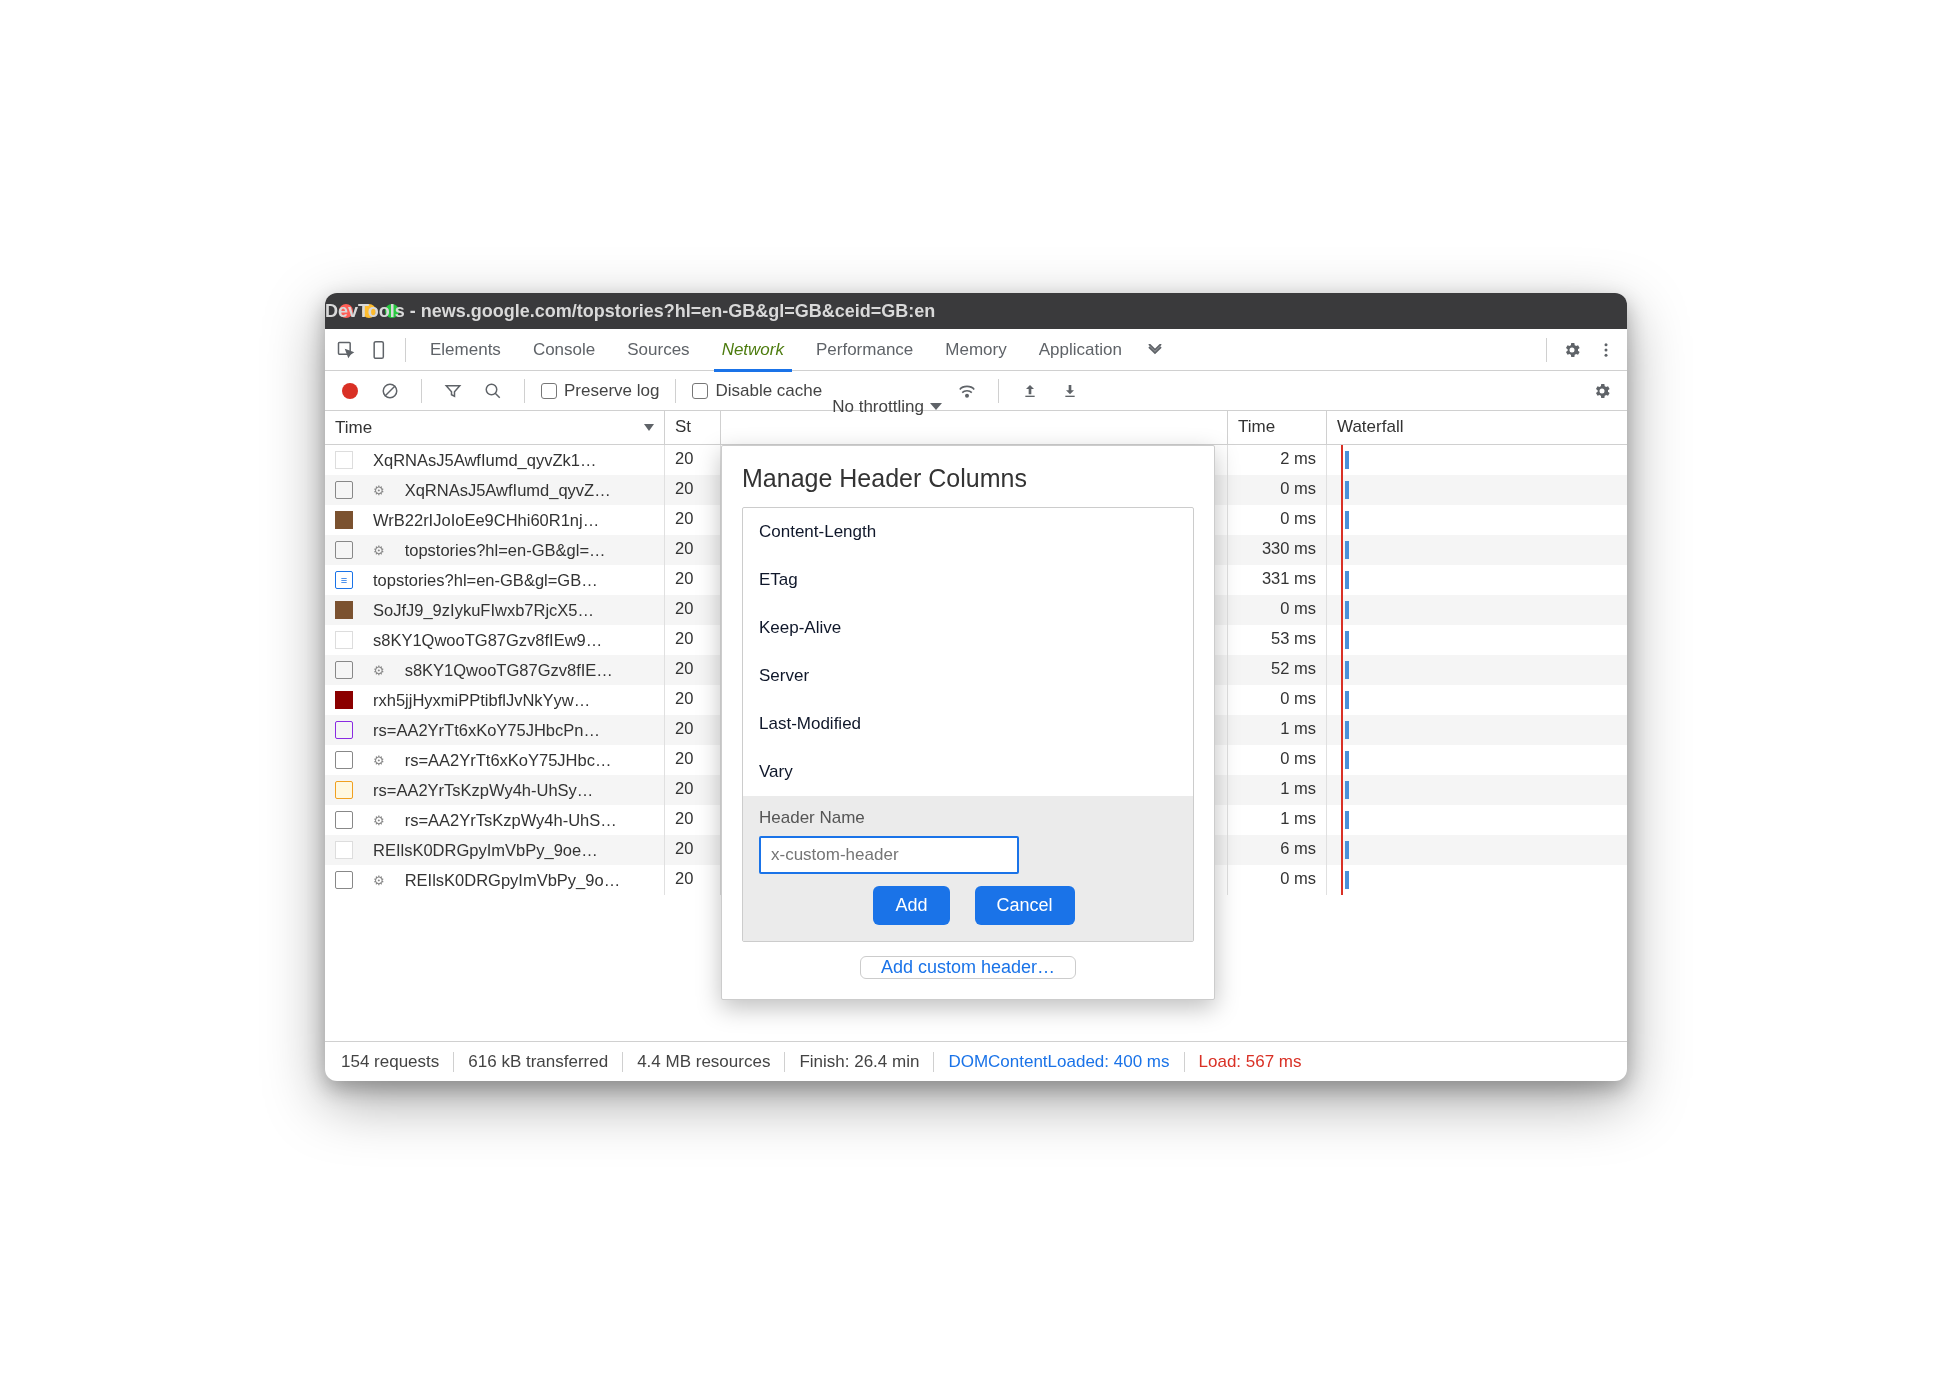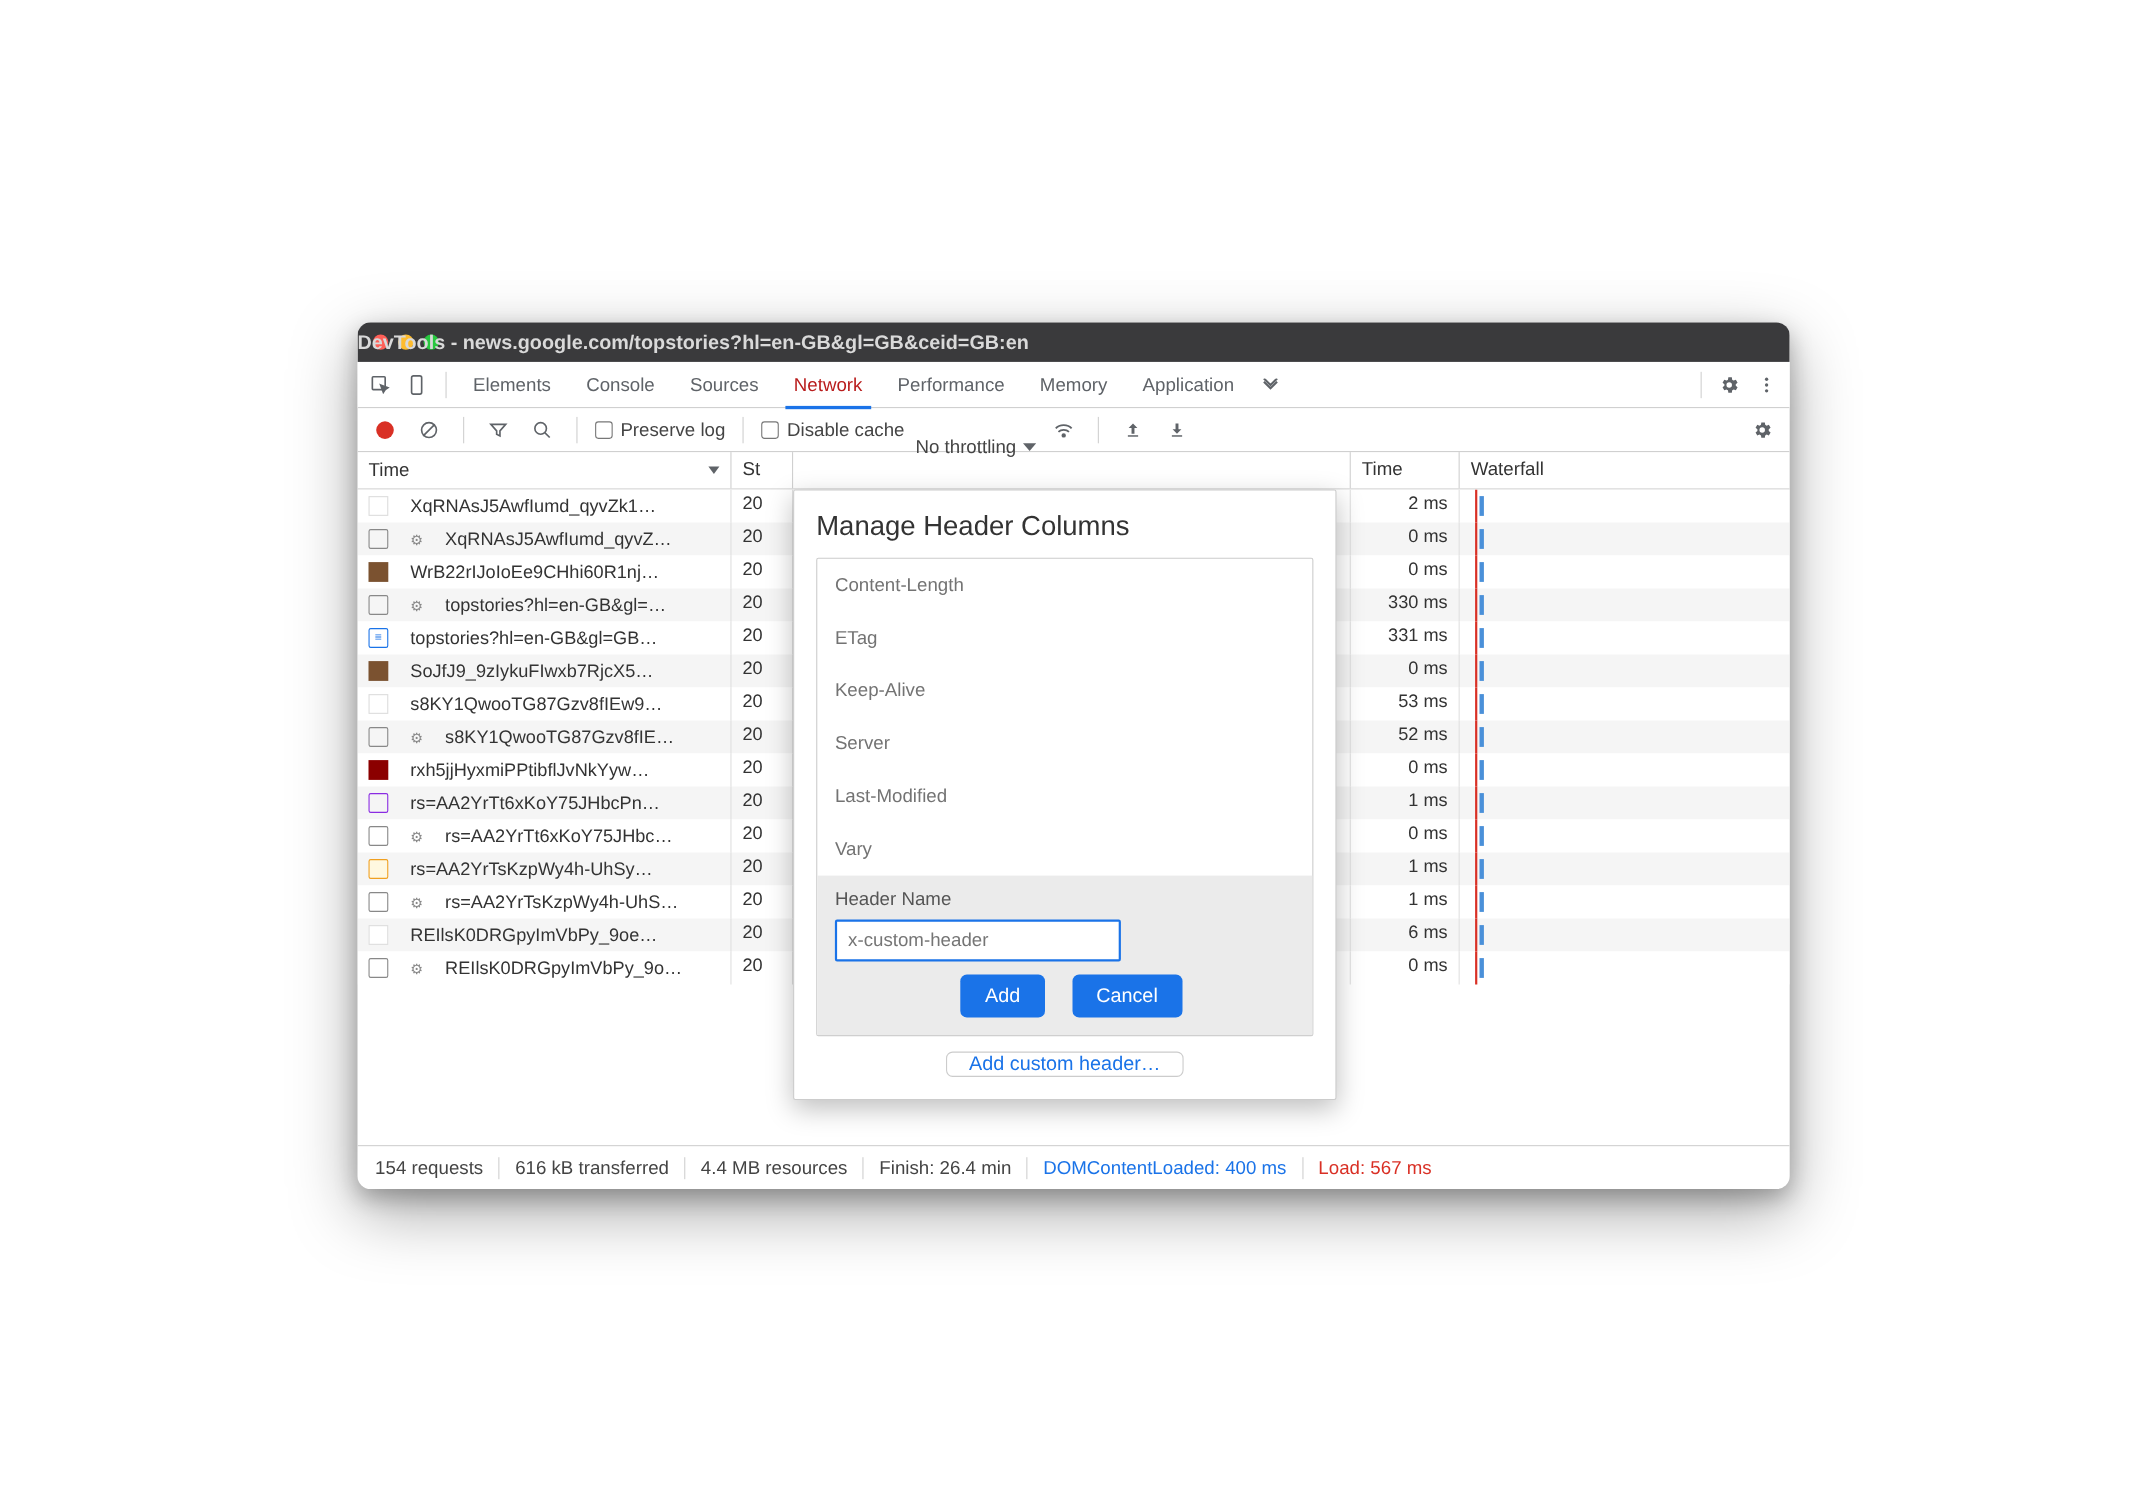--- a/index.html
+++ b/index.html
@@ -61,21 +61,21 @@
 .tab {
   padding: 0 14px;
   height: 42px;
   display: flex;
   align-items: center;
   font-size: 17px;
   color: #5f6368;
   cursor: pointer;
   position: relative;
 }
-.tab.active { color: #b91c1c; }
+.tab.active { color: #4d7c0f; font-style: italic; }
 .tab.active::after {
   content: "";
   position: absolute;
   left: 6px; right: 6px; bottom: -1px;
   height: 3px;
   background: #1a73e8;
 }
 .flex-spacer { flex: 1; }
 .toolbar {
   display: flex;
@@ -168,21 +168,21 @@
   padding: 18px 20px 20px 20px;
 }
 .modal h2 { font-size: 25px; font-weight: 400; color: #333; margin-bottom: 14px; }
 .header-list {
   border: 1px solid #ccc;
   border-radius: 2px;
 }
 .header-item {
   padding: 14px 16px;
   font-size: 17px;
-  color: #737373;
+  color: #0f172a;
 }
 .custom-section {
   background: #ebebeb;
   padding: 12px 16px 16px 16px;
 }
 .custom-section .lbl { font-size: 17px; color: #555; margin-bottom: 8px; }
 .custom-input {
   width: 260px;
   padding: 7px 10px;
   font-size: 17px;

